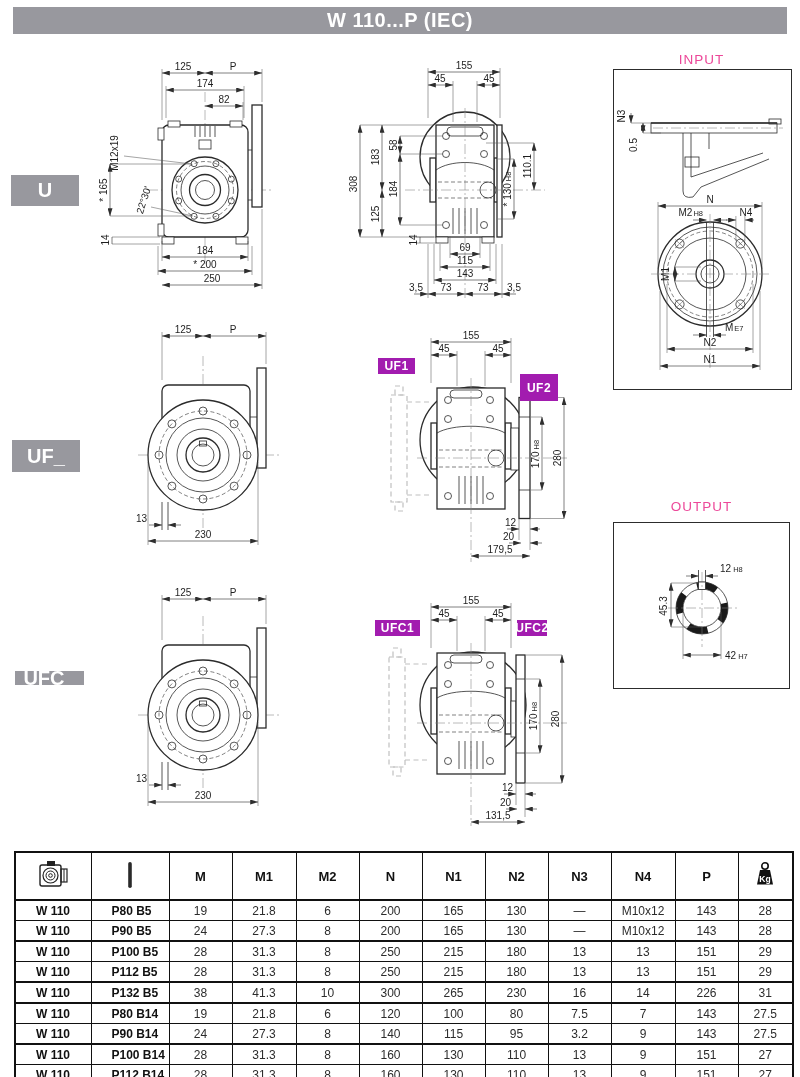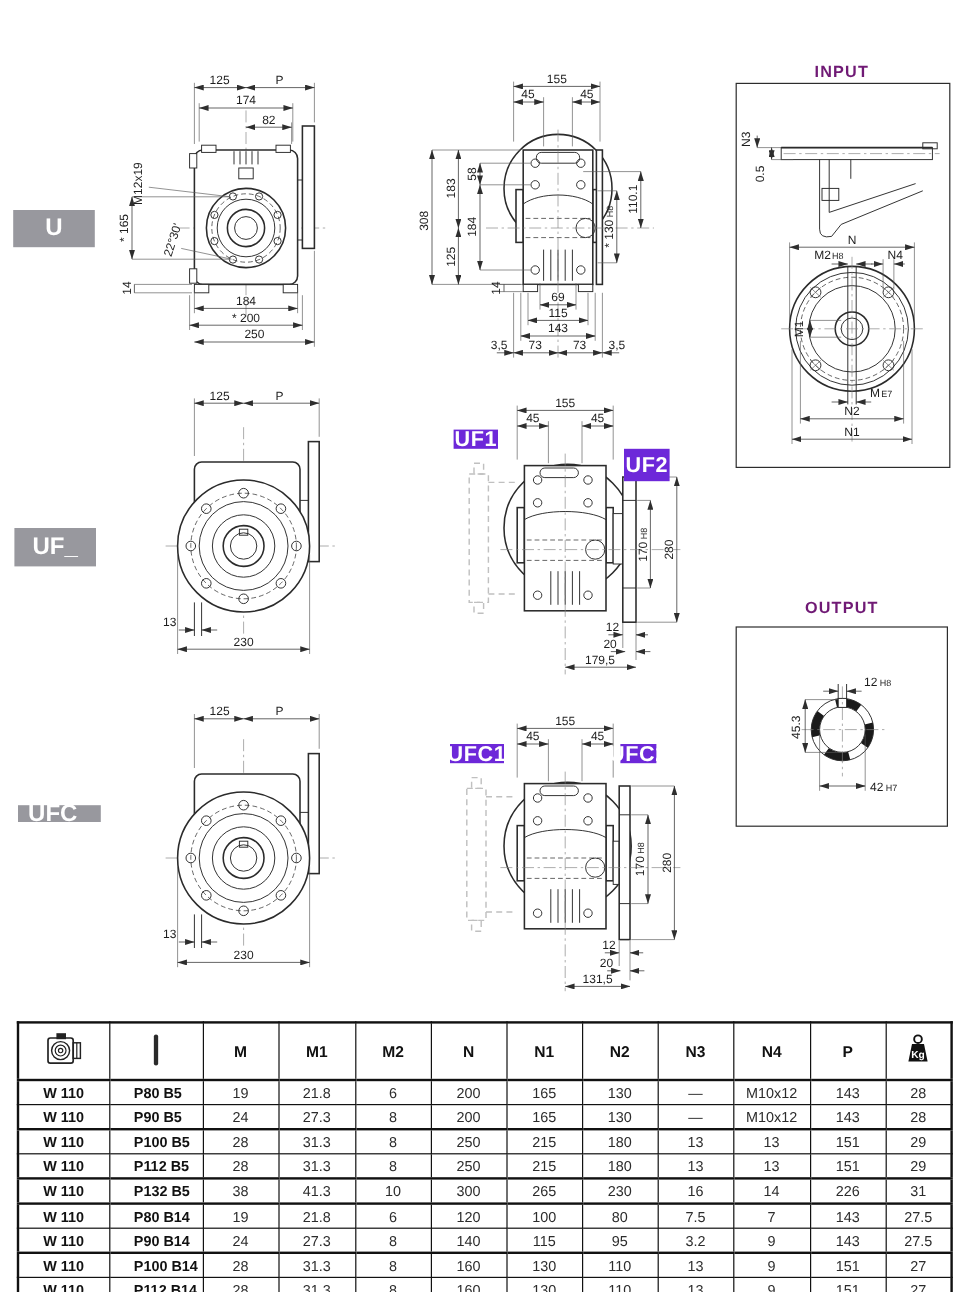--- a/index.html
+++ b/index.html
@@ -3,24 +3,24 @@
 <meta charset="utf-8">
 <style>
   html,body { margin:0; padding:0; background:#fff; }
   .page { position:relative; width:800px; height:1077px; background:#fff;
           font-family:"Liberation Sans",sans-serif; overflow:hidden; }
   .bar { position:absolute; left:13px; top:7px; width:774px; height:27px; background:#98989e;
          display:flex; align-items:center; justify-content:center; color:#fff; font-weight:bold;
          font-size:20px; letter-spacing:.5px; }
   .seclabel { position:absolute; background:#98989e; color:#fff; font-weight:bold; font-size:20px;
               display:flex; align-items:center; justify-content:center; }
-  .tag { position:absolute; background:#6d28d9; color:#fff; font-weight:bold; font-size:18px;
+  .tag { position:absolute; background:#a21caf; color:#fff; font-weight:bold; font-size:12px;
          display:flex; align-items:center; justify-content:center; letter-spacing:.5px; }
-  .ptitle { position:absolute; width:177px; text-align:center; font-weight:bold; font-size:13.5px;
-            color:#701a75; letter-spacing:1px; }
+  .ptitle { position:absolute; width:177px; text-align:center; font-weight:normal; font-size:13.5px;
+            color:#ec4899; letter-spacing:1px; }
   .pbox { position:absolute; border:1.6px solid #2c2c2c; background:#fff; }
   svg.drw { position:absolute; overflow:visible; }
   svg text { font-family:"Liberation Sans",sans-serif; }
   .d  { font-size:10px; fill:#1e1e1e; }
   .ds { font-size:7.5px; }
   .o   { fill:none; stroke:#2b2b2b; stroke-width:1.3; }
   .ow  { fill:#fff; stroke:#2b2b2b; stroke-width:1.3; }
   .o2  { fill:none; stroke:#2b2b2b; stroke-width:.8; }
   .ow2 { fill:#fff; stroke:#2b2b2b; stroke-width:.8; }
   .t   { fill:none; stroke:#5a5a5a; stroke-width:.55; }
@@ -46,20 +46,21 @@
     <defs>
       <marker id="ar" viewBox="0 0 8 5" refX="7.8" refY="2.5" markerWidth="8" markerHeight="5" orient="auto-start-reverse" markerUnits="userSpaceOnUse">
         <path d="M0,0L8,2.5L0,5Z" fill="#2e2e2e"></path>
       </marker>
       <pattern id="ht" width="4" height="4" patternTransform="rotate(45)" patternUnits="userSpaceOnUse">
         <line x1="0" y1="0" x2="0" y2="4" stroke="#555" stroke-width="1"></line>
       </pattern>
     </defs>
   </svg>
 
+  <div class="bar">W 110...P (IEC)</div>
 
   <div class="seclabel" style="left:11px;top:175px;width:68px;height:31px">U</div>
   <div class="seclabel" style="left:12px;top:440px;width:68px;height:32px">UF_</div>
   <div class="seclabel" style="left:15px;top:671px;width:69px;height:14px">UFC_</div>
 
   <svg class="drw" style="left:98px;top:58px" width="218" height="250" viewBox="0 0 218 250">
     <g>
       <line class="cl" x1="50" y1="132" x2="175" y2="132"></line>
       <line class="cl" x1="107" y1="34" x2="107" y2="208"></line>
       <rect class="ow" x="154" y="47" width="10" height="102"></rect>

